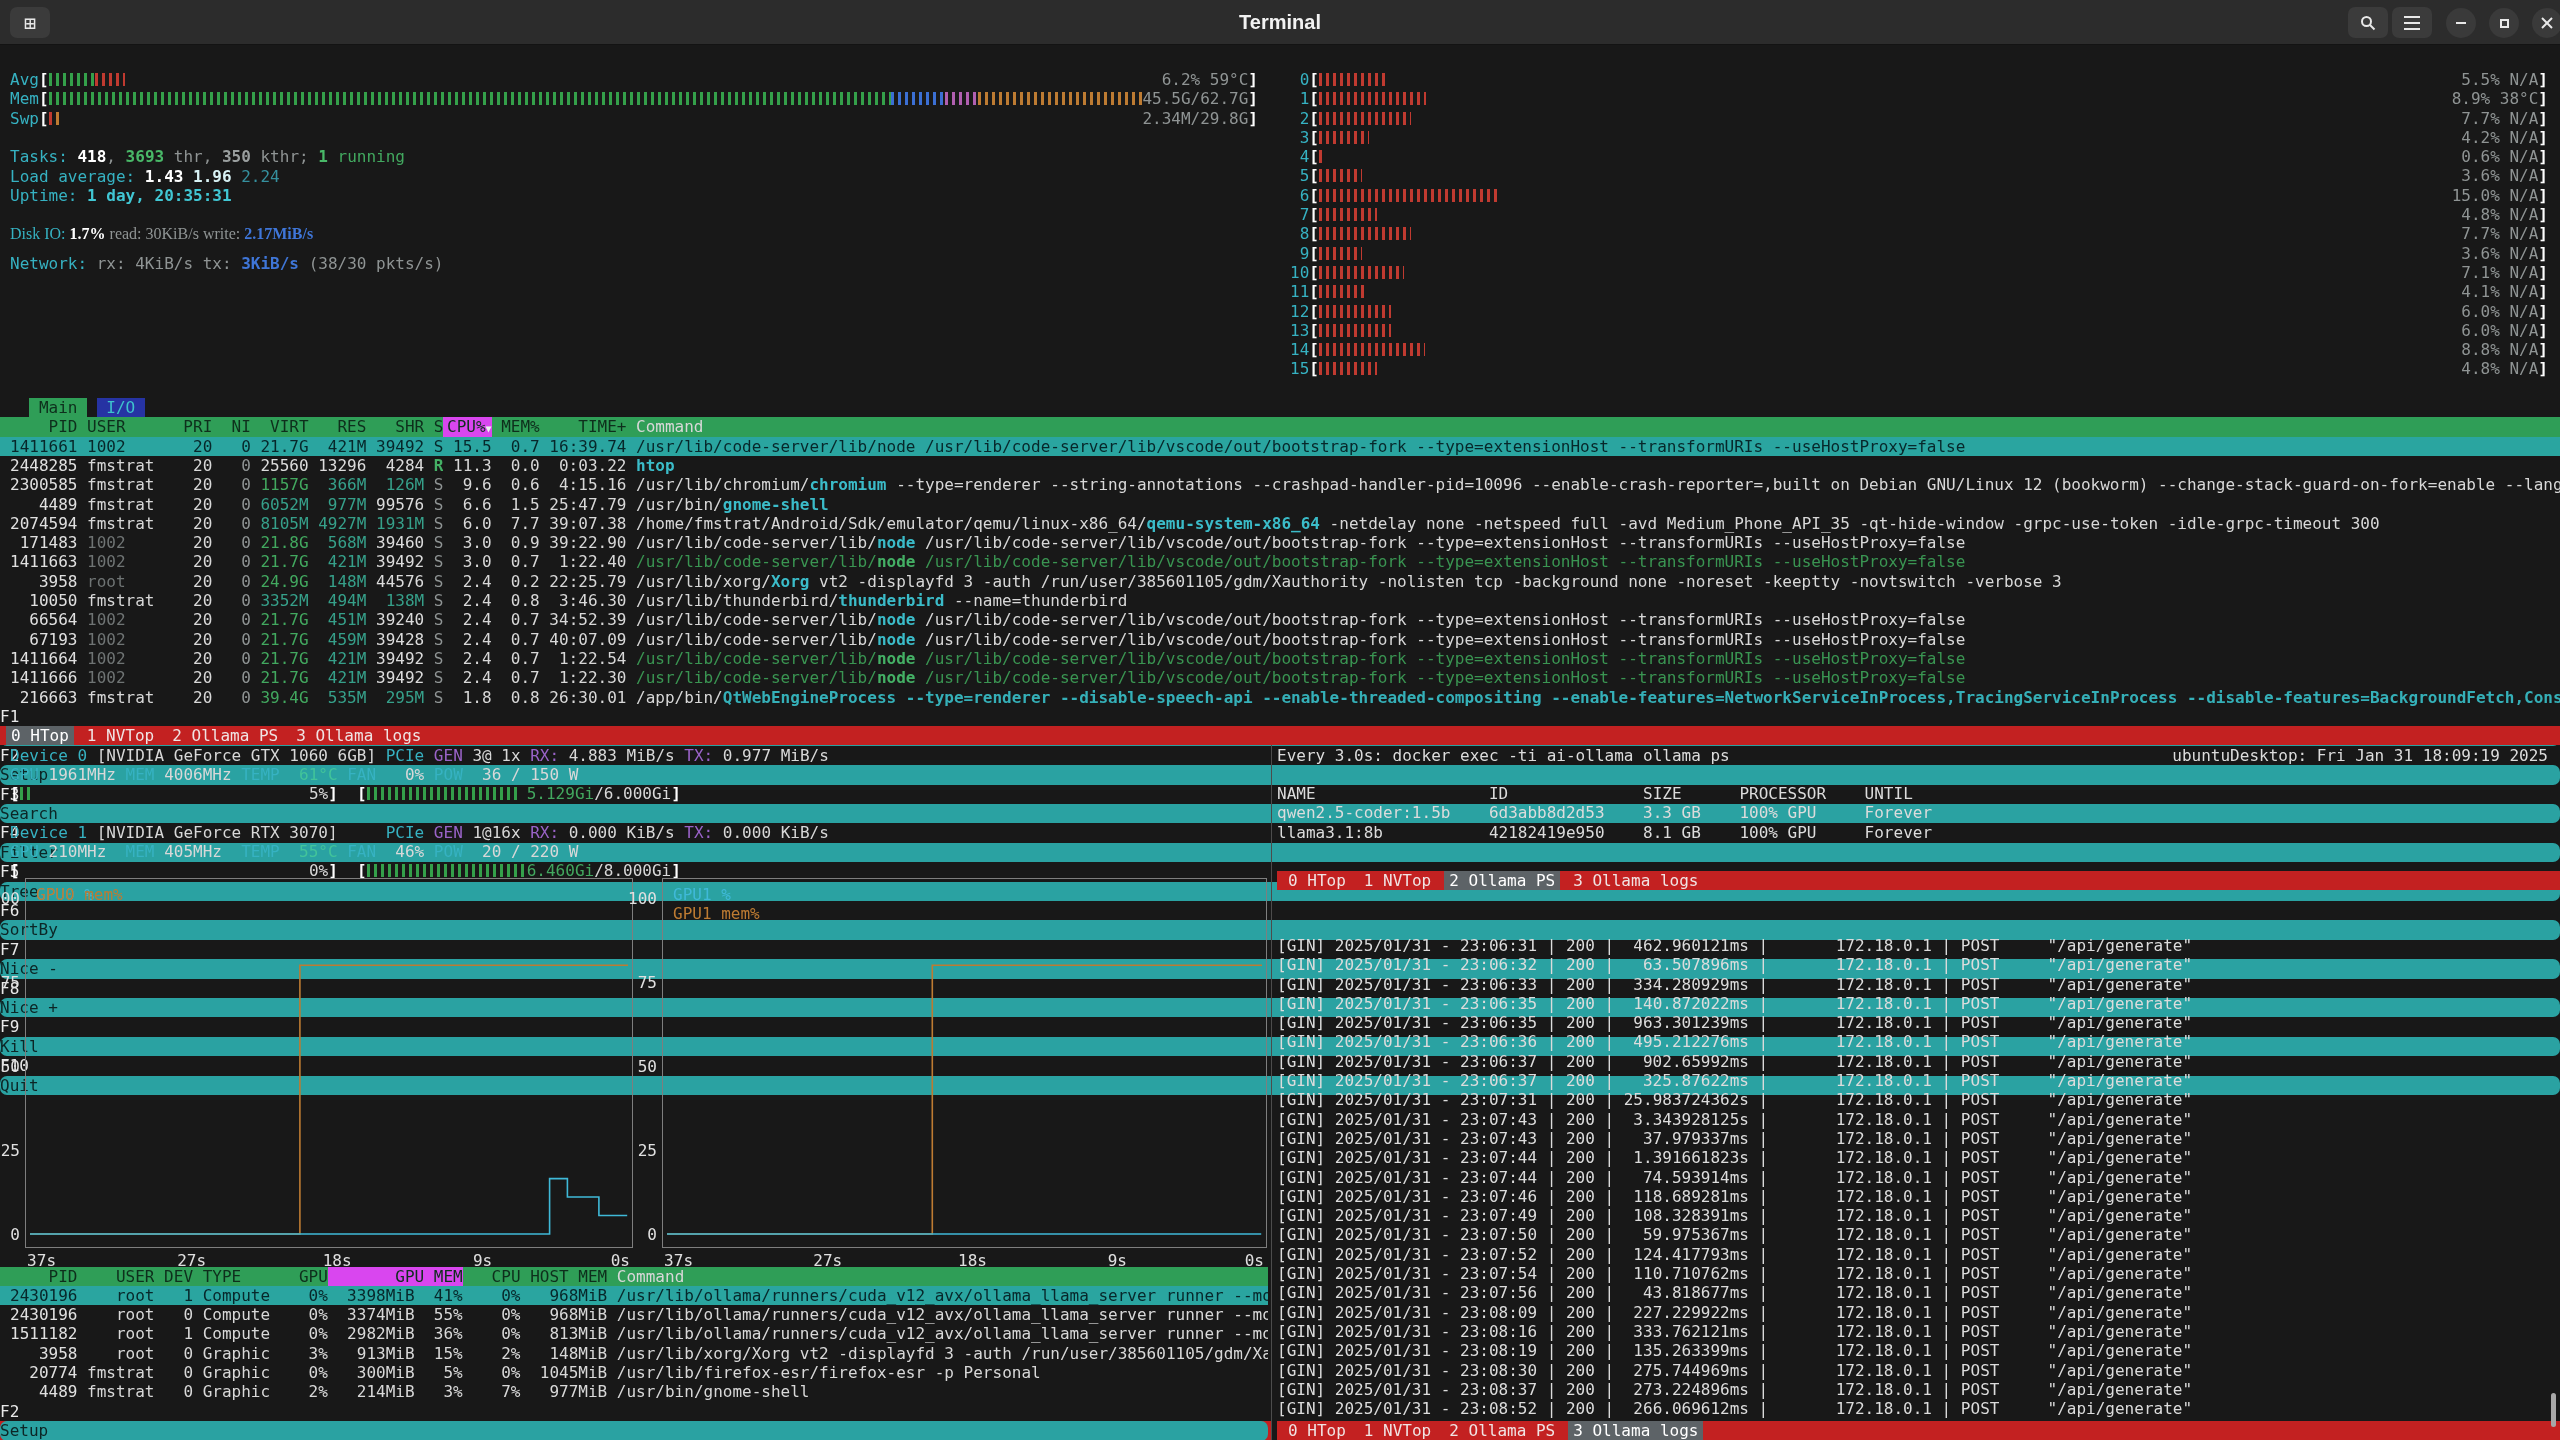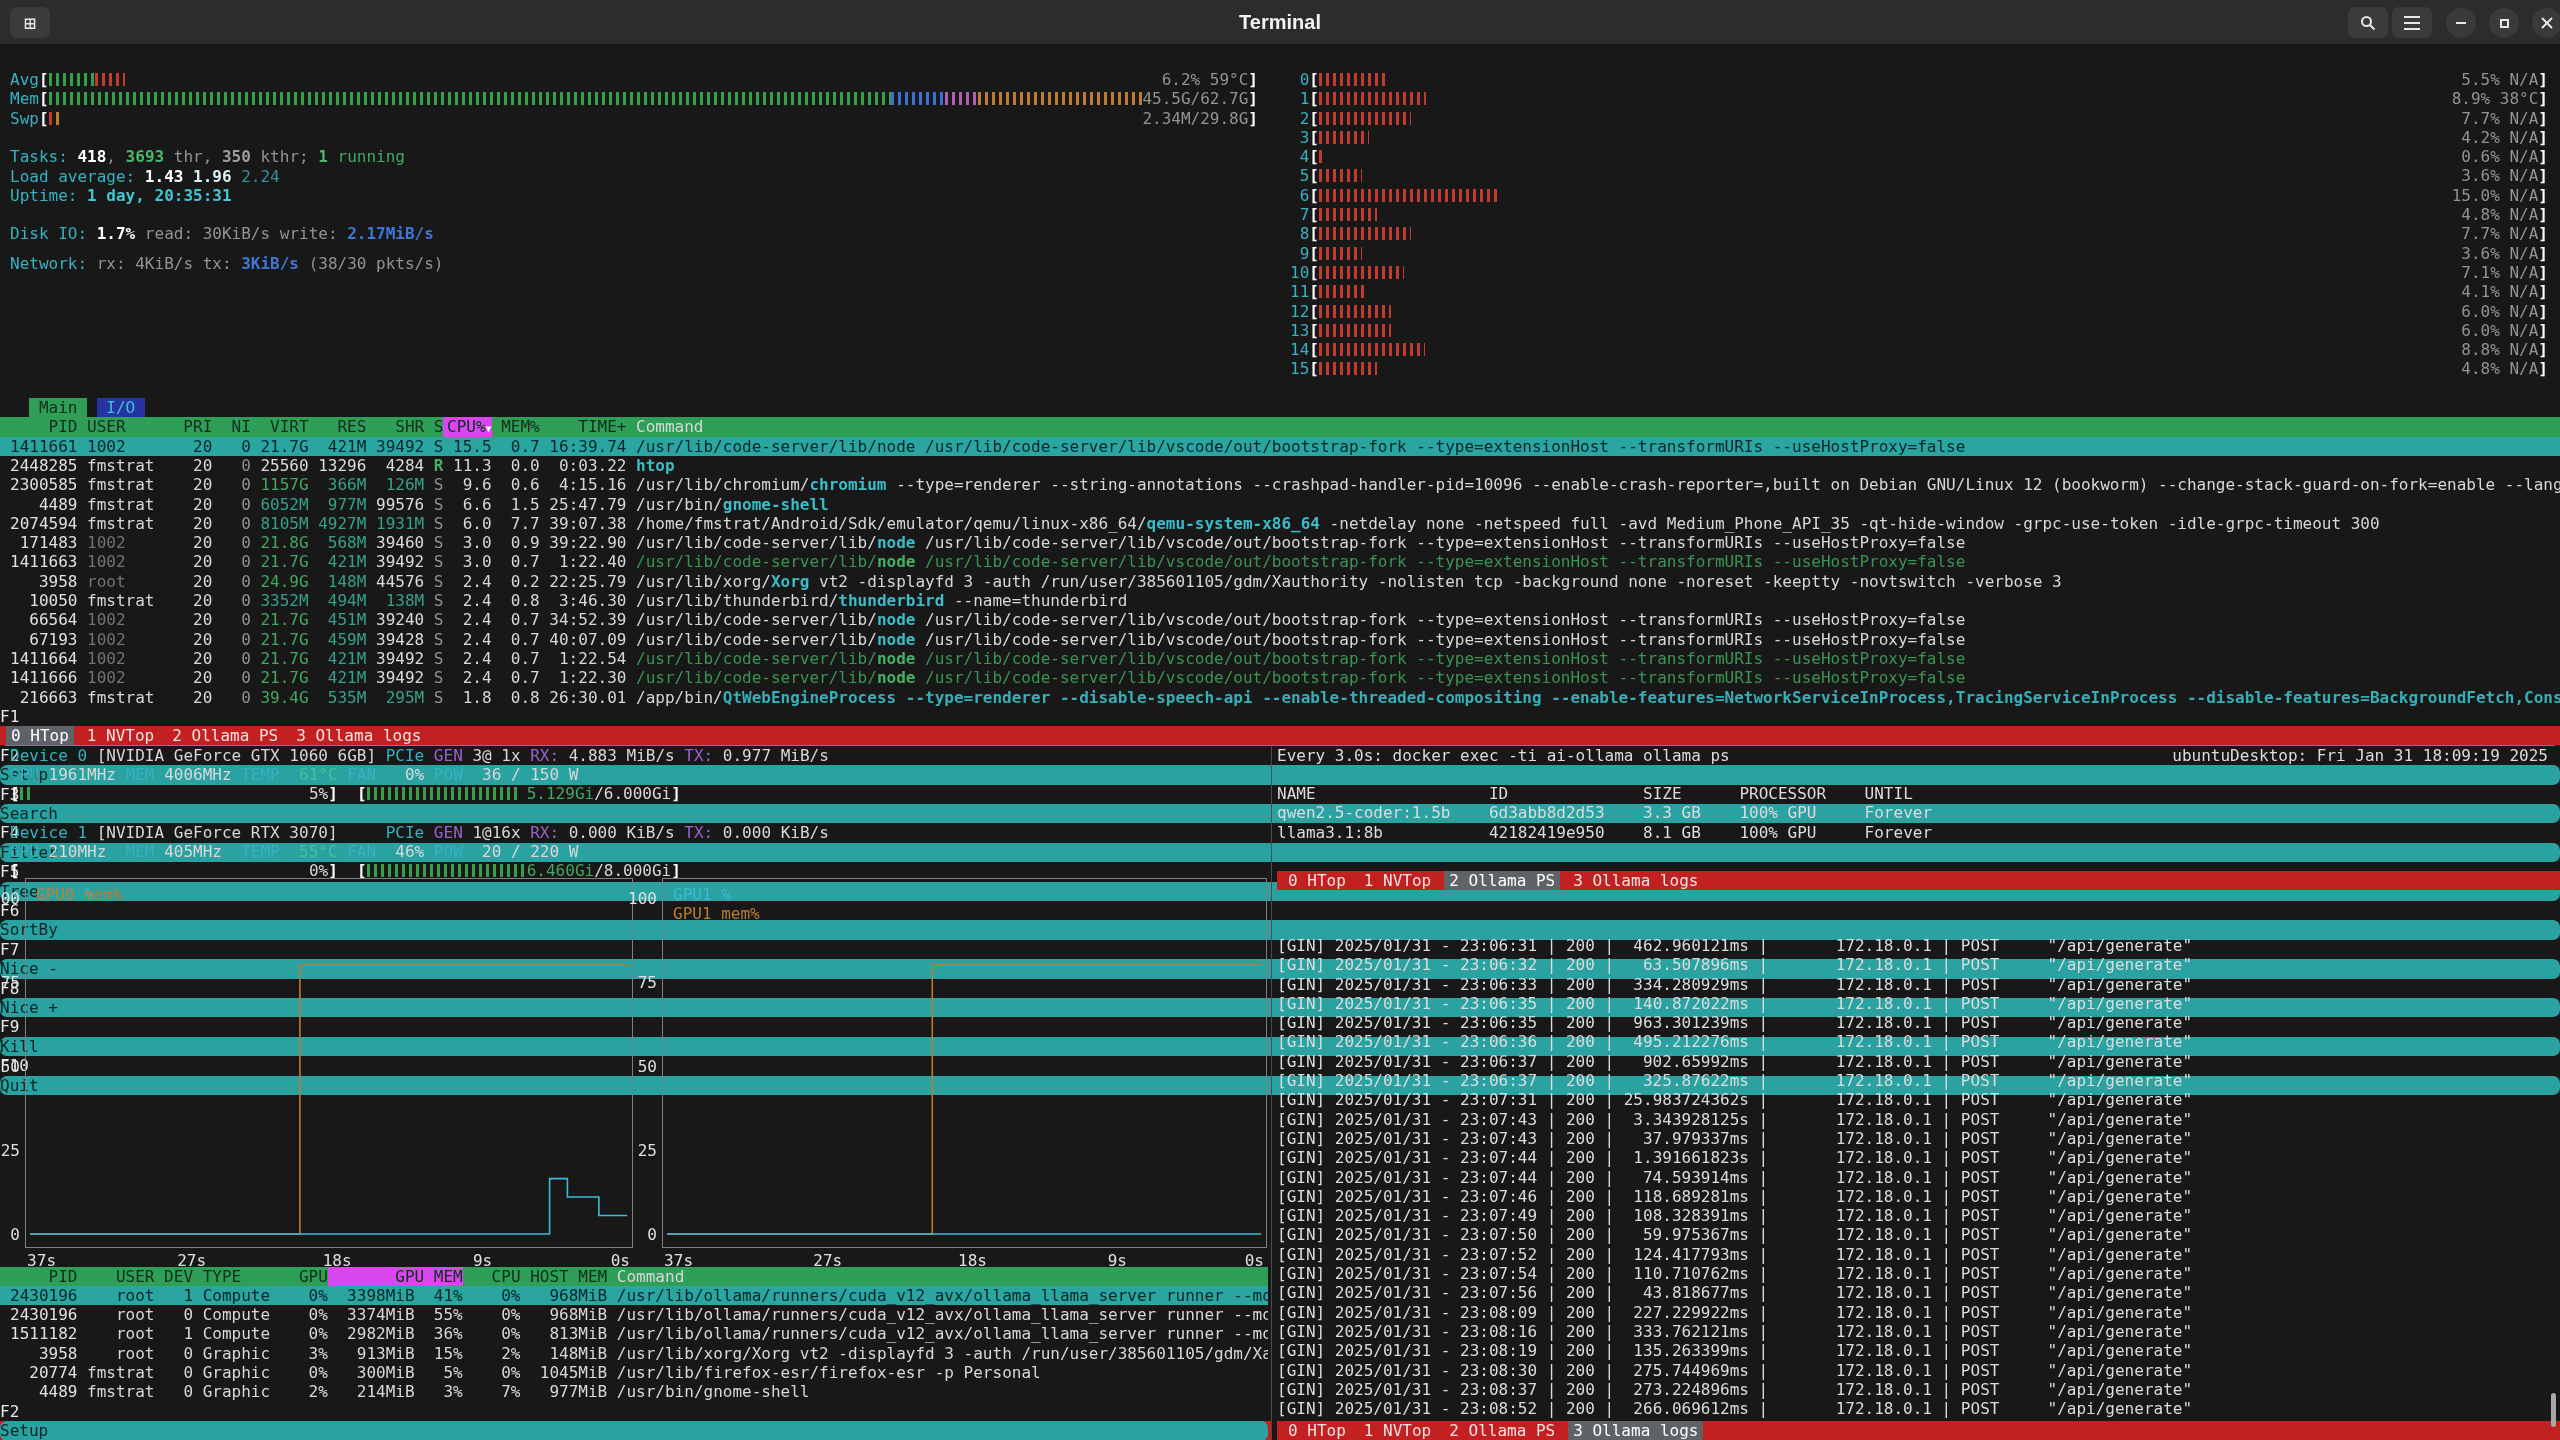--- a/index.html
+++ b/index.html
@@ -125,21 +125,21 @@
 
 <div class="line" style="left:10px;top:147.2px;width:1248px;">
   <span class="cy">Tasks: </span><span class="wb">418</span><span class="gy">, </span><span class="gnb">3693</span><span class="gy"> thr, </span><span class="gyb">350</span><span class="gy"> kthr; </span><span class="gnb">1</span><span class="gn"> running</span>
 </div>
 <div class="line" style="left:10px;top:166.5px;width:1248px;">
   <span class="cy">Load average: </span><span class="wb">1.43</span><span class="wb2"> 1.96</span><span class="cy2"> 2.24</span>
 </div>
 <div class="line" style="left:10px;top:185.8px;width:1248px;">
   <span class="cy">Uptime: </span><span class="cyb">1 day, 20:35:31</span>
 </div>
-<div class="line" style="left:10px;top:224.4px;width:1248px;">
+<div class="line" style="left:10px;top:224.4px;width:1248px;font-family:Liberation Serif, serif;">
   <span class="cy">Disk IO: </span><span class="wb">1.7%</span><span class="gy"> read: </span><span class="gy">30KiB/s</span><span class="gy"> write: </span><span class="bl">2.17MiB/s</span>
 </div>
 <div class="line" style="left:10px;top:254px;width:1248px;">
   <span class="cy">Network: </span><span class="gy">rx: </span><span class="gy">4KiB/s</span><span class="gy"> tx: </span><span class="bl">3KiB/s</span><span class="gy"> (38/30 pkts/s)</span>
 </div>
 
 <div class="host" style="left:1290px;top:70px;width:1258px;">
 
     <div class="row">
       <span class="c w2 r cy">0</span><span class="wb">[</span>

